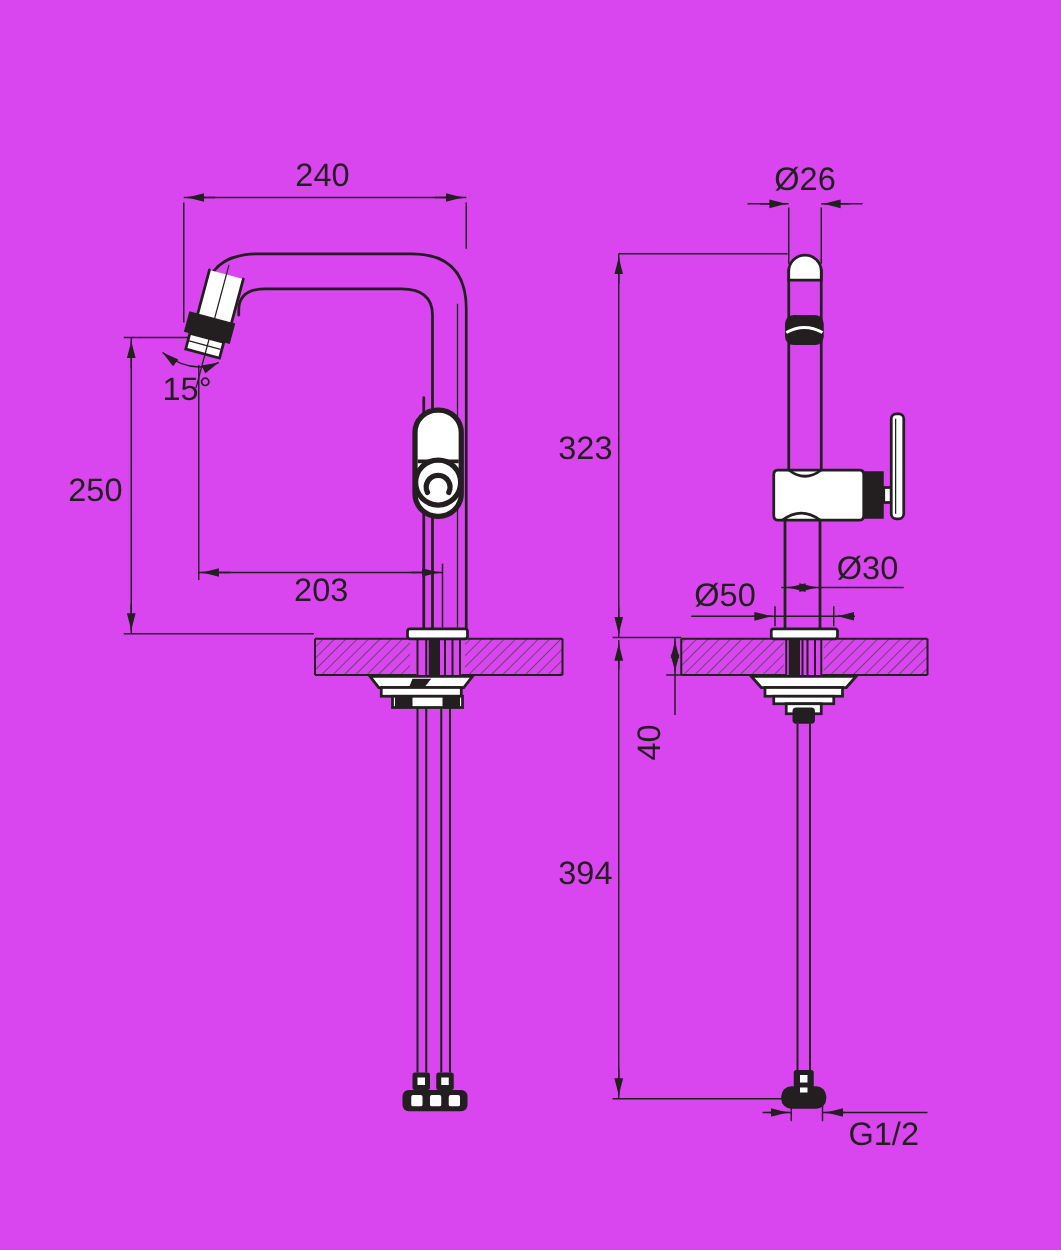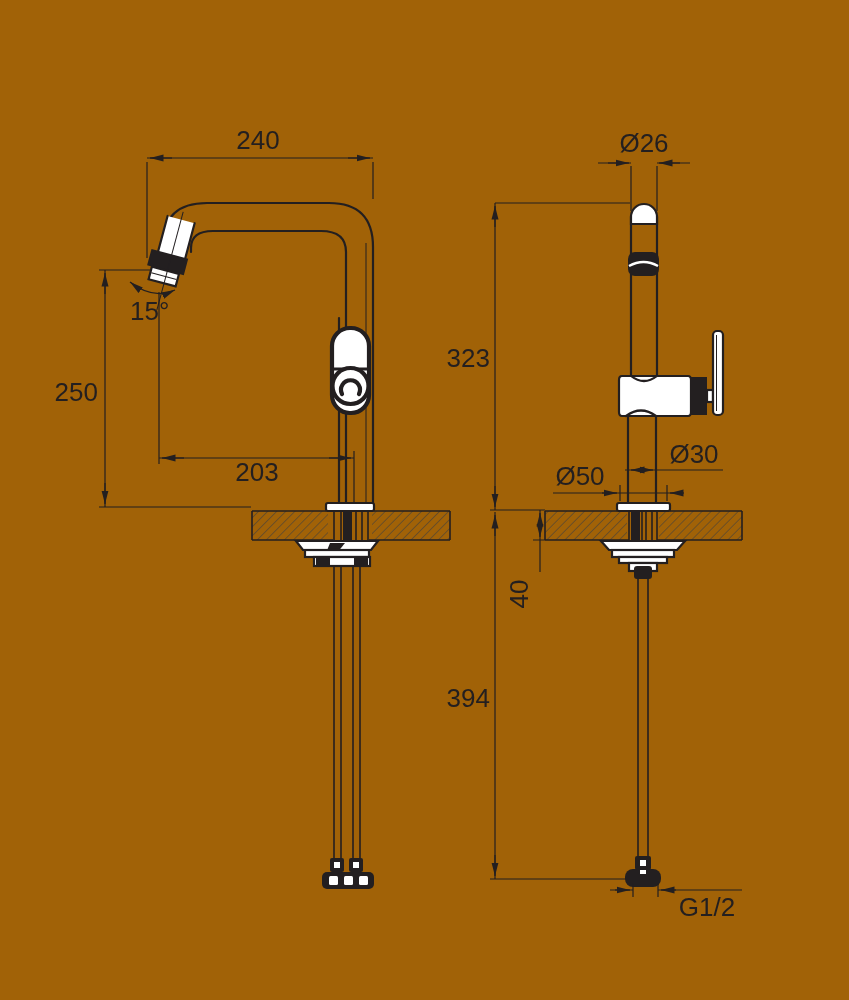--- a/index.html
+++ b/index.html
@@ -1,16 +1,16 @@
 <!DOCTYPE html>
 <html><head>
 <meta charset="utf-8">
 <style>
   html,body{margin:0;padding:0;background:#ffffff;}
-  .stage{position:relative;width:849px;height:1000px;background:#a16207;overflow:hidden;
+  .stage{position:relative;width:849px;height:1000px;background:#d946ef;overflow:hidden;
          font-family:"Liberation Sans", sans-serif;}
   svg{position:absolute;left:0;top:0;}
   .dim-text{font-family:"Liberation Sans", sans-serif;font-size:26px;fill:#231f20;}
   .outline{stroke:#231f20;stroke-width:2.2;fill:none;stroke-linecap:round;}
   .outline-fill{stroke:#231f20;stroke-width:2.2;fill:#ffffff;}
   .thin{stroke:#231f20;stroke-width:1.2;fill:none;}
   .hair{stroke:#231f20;stroke-width:1;fill:none;}
   .med{stroke:#231f20;stroke-width:1.6;fill:none;}
   .solid{fill:#231f20;stroke:none;}
   .logo{stroke:#231f20;stroke-width:4.2;fill:#ffffff;}

